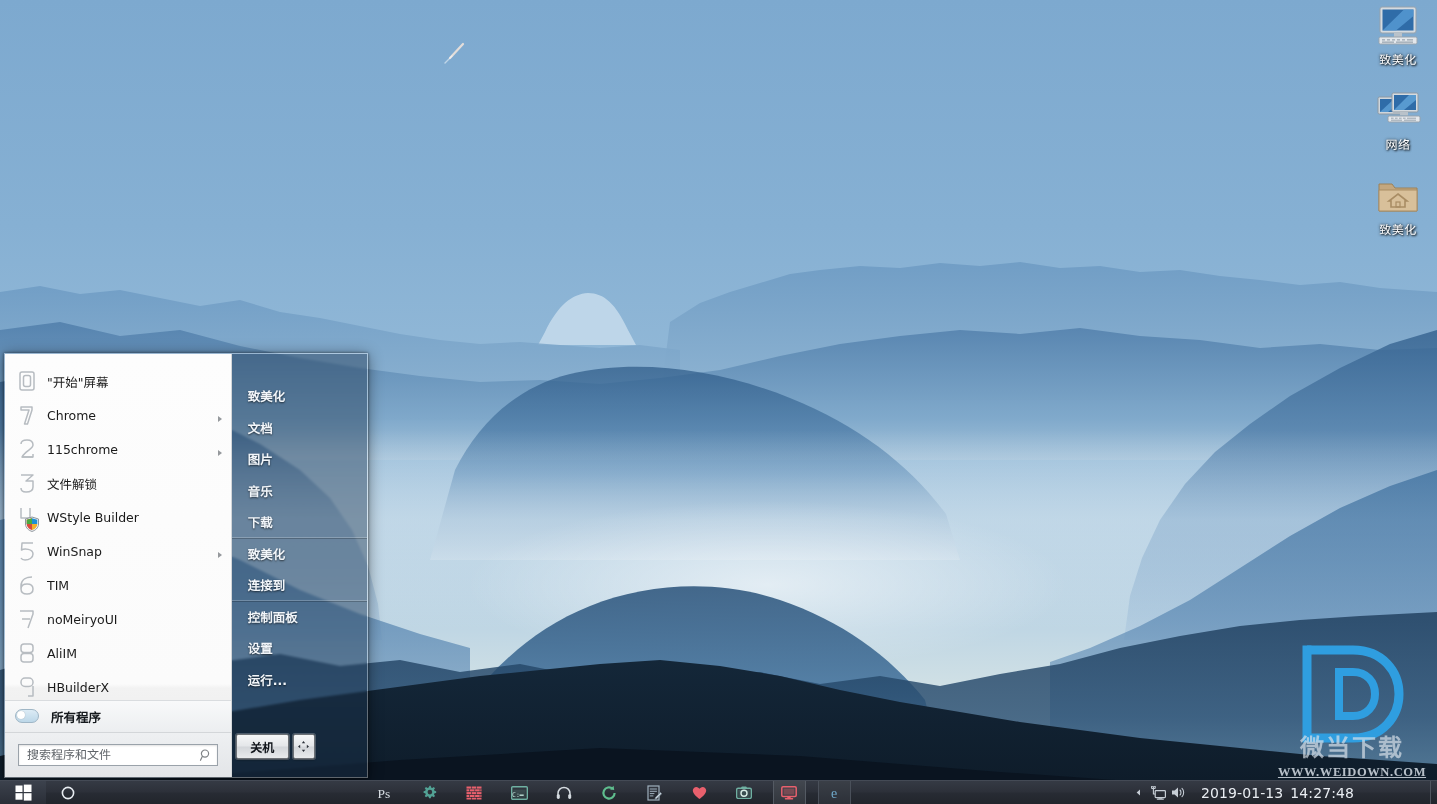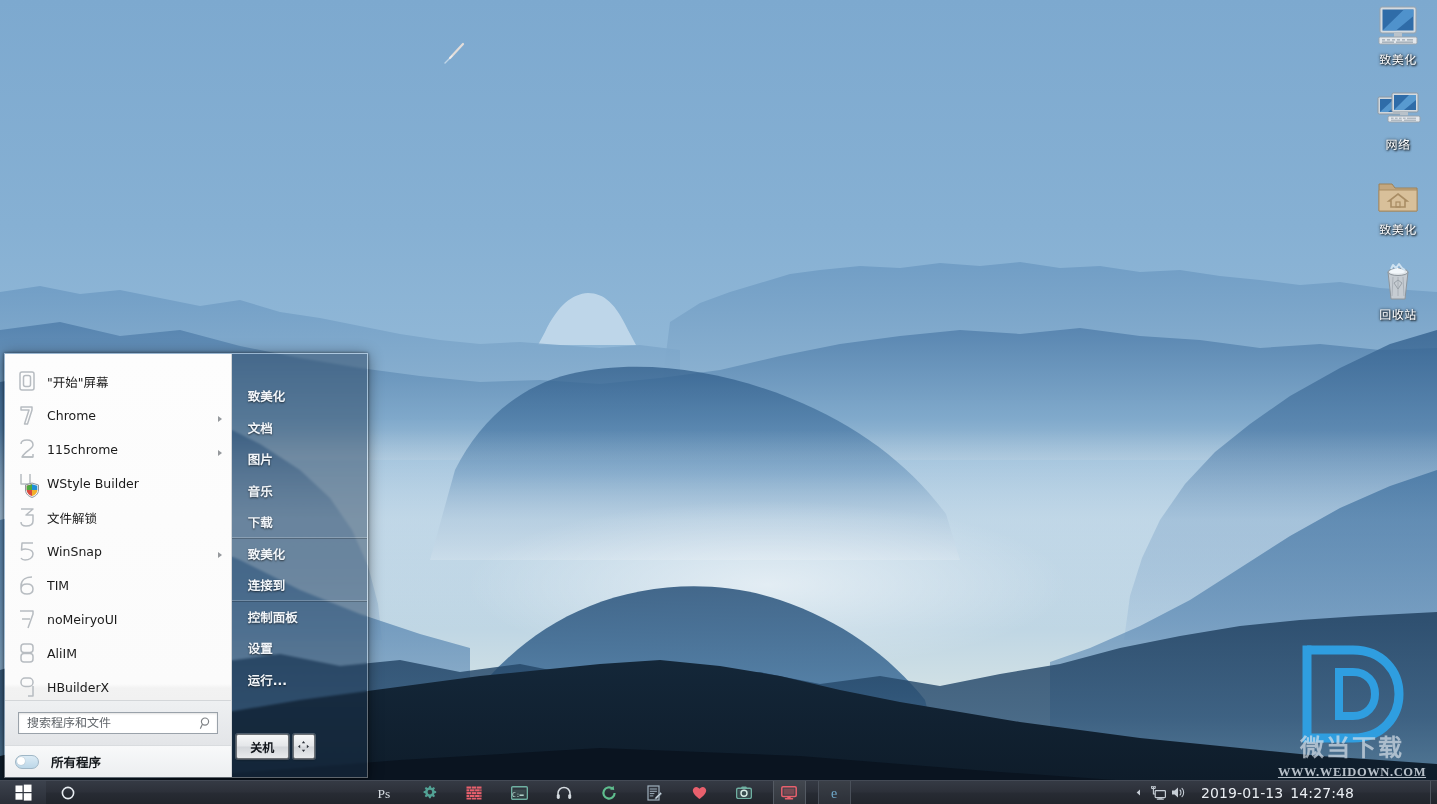--- a/index.html
+++ b/index.html
@@ -491,35 +491,20 @@
     <div class="desk-icon">
       <svg class="glyph" viewBox="0 0 48 46">
         <path d="M5 10 L18 10 L21 14 L43 14 L43 37 L5 37 Z" fill="#c3a77f" stroke="#9c8159" stroke-width="1"></path>
         <path d="M5 16 L43 16 L43 37 L5 37 Z" fill="#d8c09a" stroke="#a98d64" stroke-width="1"></path>
         <path d="M24 20 L33 27 L31 27 L31 33 L17 33 L17 27 L15 27 Z" fill="none" stroke="#a98d64" stroke-width="1.6"></path>
         <rect x="22" y="28" width="4" height="5" fill="none" stroke="#a98d64" stroke-width="1.2"></rect>
       </svg>
       <span class="dlabel">致美化</span>
     </div>
 
-    <div class="desk-icon">
-      <svg class="glyph" viewBox="0 0 48 46">
-        <path d="M14 13 L34 13 L31 40 L17 40 Z" fill="#c6ccd2" stroke="#8d959c" stroke-width="1"></path>
-        <ellipse cx="24" cy="13" rx="10" ry="3.5" fill="#dfe4e8" stroke="#8d959c" stroke-width="1"></ellipse>
-        <path d="M15.5 13 C 18 9, 21 11, 23 8 C 25 11, 29 9, 31 13 C 28 15, 18 15, 15.5 13 Z" fill="#f2f7fb"></path>
-        <path d="M17 10 L19 6 L22 9 L25 5 L28 9 L31 11" fill="none" stroke="#cfe2f0" stroke-width="2" stroke-linejoin="round"></path>
-        <g stroke="#9aa2a9" stroke-width=".9" opacity=".7">
-          <path d="M19 18 L18 37"></path>
-            <path d="M24 18 L24 37"></path>
-            <path d="M29 18 L30 37"></path>
-        </g>
-        <path d="M20 24 L24 21 L28 24 L24 30 Z" fill="none" stroke="#9aa2a9" stroke-width="1"></path>
-      </svg>
-      <span class="dlabel">回收站</span>
-    </div>
   </div>
 
   <div id="watermark">
     <svg class="wlogo" width="122" height="112" viewBox="0 0 122 112">
       <path d="M16 12 L16 100" stroke="#2f9ee0" stroke-width="9" stroke-linecap="square" fill="none"></path>
       <path d="M16 12 L62 12 C 92 12, 108 34, 108 56 C 108 78, 92 100, 62 100 L 16 100" fill="none" stroke="#2f9ee0" stroke-width="9" stroke-linejoin="miter"></path>
       <path d="M48 34 L48 78 L62 78 C 76 78, 84 68, 84 56 C 84 44, 76 34, 62 34 Z" fill="none" stroke="#2f9ee0" stroke-width="8"></path>
     </svg>
     <div class="wcn">微当下载</div>
     <div class="wen">WWW.WEIDOWN.COM</div>
@@ -567,48 +552,48 @@
           <span class="arrow">
             <svg width="10" height="10" viewBox="0 0 10 10">
                 <path d="M3 2 L7 5 L3 8 Z" fill="#74797e"></path>
               </svg>
           </span>
         </div>
 
         <div class="sm-item">
           <span class="num">
             <svg width="20" height="22" viewBox="0 0 20 22" fill="none" stroke="#b7bcc1" stroke-width="1.5" stroke-linejoin="round">
+              <path d="M4 3 L16 3 L9 9 L16 9 L16 15 C16 19, 12 20, 9 20 C6 20, 4 18.5, 4 16"></path>
+            </svg>
+          </span>
+          <span class="lbl">文件解锁</span>
+          <span class="arrow hidden"></span>
+        </div>
+
+        <div class="sm-item">
+          <span class="num">
+            <svg width="20" height="22" viewBox="0 0 20 22" fill="none" stroke="#b7bcc1" stroke-width="1.5" stroke-linejoin="round">
               <path d="M4 2 L4 12 L16 12"></path>
                 <path d="M13 2 L13 20"></path>
             </svg>
             <svg class="shield-ovl" width="16" height="16" viewBox="0 0 16 16">
               <path d="M8 1 L14.5 3 L14.5 8 C14.5 12, 11 14.6, 8 15.4 C5 14.6, 1.5 12, 1.5 8 L1.5 3 Z" fill="#f5f7f9" stroke="#8f969c" stroke-width="1"></path>
               <path d="M8 2.3 L8 14.1 C5.6 13.3, 2.7 11.1, 2.7 8 L2.7 3.8 Z" fill="#d94a3d"></path>
               <path d="M8 2.3 L13.3 3.8 L13.3 8 L8 8 Z" fill="#1e8fd5"></path>
               <path d="M8 8 L13.3 8 C13.3 11.1, 10.4 13.3, 8 14.1 Z" fill="#f2b02c"></path>
               <path d="M2.7 8 L8 8 L8 2.3 L2.7 3.8 Z" fill="#4caa3f"></path>
             </svg>
           </span>
           <span class="lbl">WStyle Builder</span>
           <span class="arrow hidden"></span>
         </div>
 
         <div class="sm-item">
           <span class="num">
             <svg width="20" height="22" viewBox="0 0 20 22" fill="none" stroke="#b7bcc1" stroke-width="1.5" stroke-linejoin="round">
-              <path d="M4 3 L16 3 L9 9 L16 9 L16 15 C16 19, 12 20, 9 20 C6 20, 4 18.5, 4 16"></path>
-            </svg>
-          </span>
-          <span class="lbl">文件解锁</span>
-          <span class="arrow hidden"></span>
-        </div>
-
-        <div class="sm-item">
-          <span class="num">
-            <svg width="20" height="22" viewBox="0 0 20 22" fill="none" stroke="#b7bcc1" stroke-width="1.5" stroke-linejoin="round">
               <path d="M16 3 L5 3 L4.5 10 C7 8.5, 16 8.5, 16 14 C16 18, 12 20, 8 20 C6 20, 4.5 19, 4 18"></path>
             </svg>
           </span>
           <span class="lbl">WinSnap</span>
           <span class="arrow">
             <svg width="10" height="10" viewBox="0 0 10 10">
                 <path d="M3 2 L7 5 L3 8 Z" fill="#74797e"></path>
               </svg>
           </span>
         </div>
@@ -648,37 +633,37 @@
         <div class="sm-item">
           <span class="num">
             <svg width="20" height="22" viewBox="0 0 20 22" fill="none" stroke="#b7bcc1" stroke-width="1.5" stroke-linejoin="round">
               <path d="M16 10 L16 20 L11 20"></path>
               <rect x="4" y="2" width="12" height="8.5" rx="4"></rect>
             </svg>
           </span>
           <span class="lbl">HBuilderX</span>
           <span class="arrow hidden"></span>
         </div>
+      </div>
+
+      <div id="sm-allprogs">
+        <span class="tog"></span>
+        <span class="aplbl">所有程序</span>
       </div>
 
       <div id="sm-searchwrap">
         <div id="sm-search">
           <input type="text" placeholder="搜索程序和文件" style="">
           <span class="mag">
             <svg width="14" height="14" viewBox="0 0 14 14" fill="none" stroke="#4a4f54" stroke-width="1.2">
               <circle cx="6" cy="5.6" r="3.6"></circle>
                 <path d="M3.3 8.4 L1.5 12.3" stroke-linecap="round"></path>
             </svg>
           </span>
         </div>
-      </div>
-
-      <div id="sm-allprogs">
-        <span class="tog"></span>
-        <span class="aplbl">所有程序</span>
       </div>
     </div>
 
     <div id="sm-right">
       <div class="sm-ritem">致美化</div>
       <div class="sm-ritem">文档</div>
       <div class="sm-ritem">图片</div>
       <div class="sm-ritem">音乐</div>
       <div class="sm-ritem sep-after">下载</div>
       <div class="sm-ritem">致美化</div>

